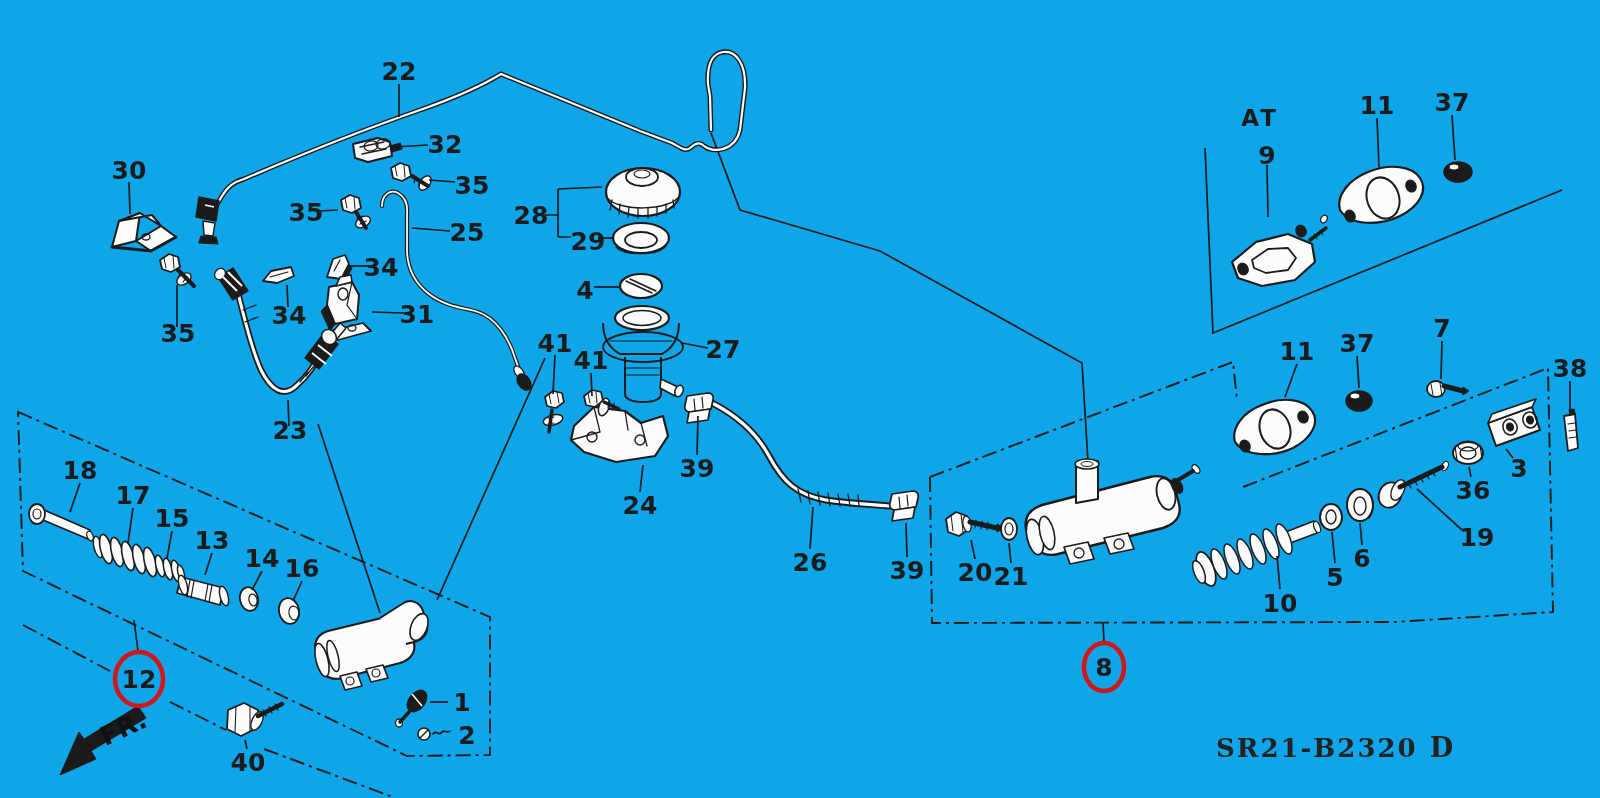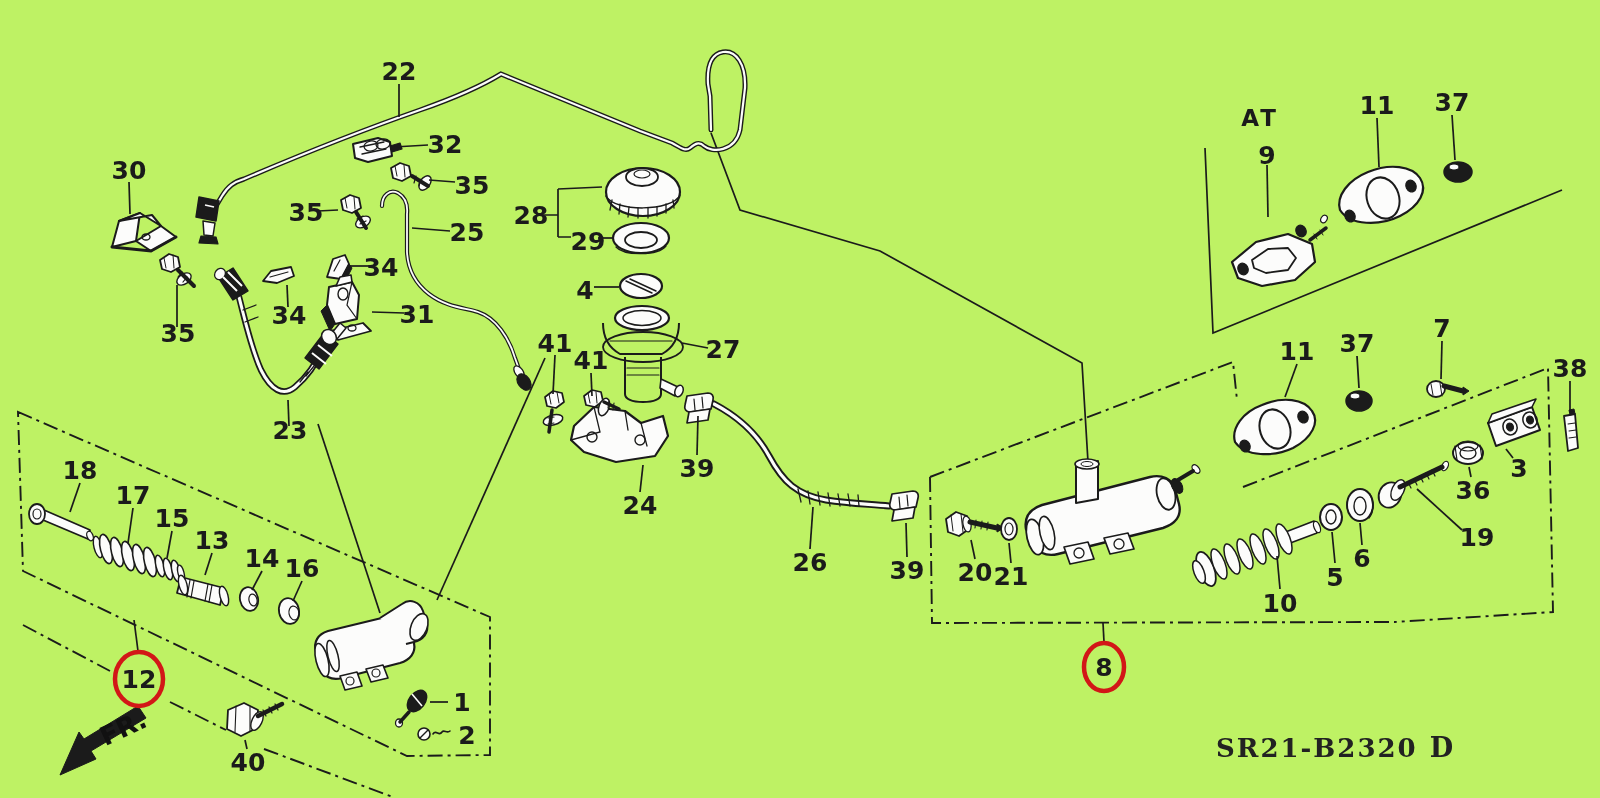--- a/index.html
+++ b/index.html
@@ -1,16 +1,16 @@
 <!DOCTYPE html>
 <html><head>
 <meta charset="utf-8">
 <style>
   html,body{margin:0;padding:0;background:#e8e8e8;}
-  #wrap{width:1600px;height:798px;background:#bef264;position:relative;overflow:hidden;}
+  #wrap{width:1600px;height:798px;background:#0ea5e9;position:relative;overflow:hidden;}
   svg{display:block;}
   text{font-family:"DejaVu Sans","Liberation Sans",sans-serif;}
   .plbl{font-weight:700;font-size:25px;fill:#1b1b1b;}
   .mark{font-weight:700;font-size:23px;fill:#1b1b1b;letter-spacing:3px;}
   .fr{font-weight:800;font-size:26px;fill:#111;}
   .ref{font-family:"DejaVu Serif","Liberation Serif",serif;font-weight:600;font-size:26px;fill:#222;letter-spacing:2px;}
   .refrev{font-weight:800;font-size:27px;}
 </style>
 </head>
 <body>

